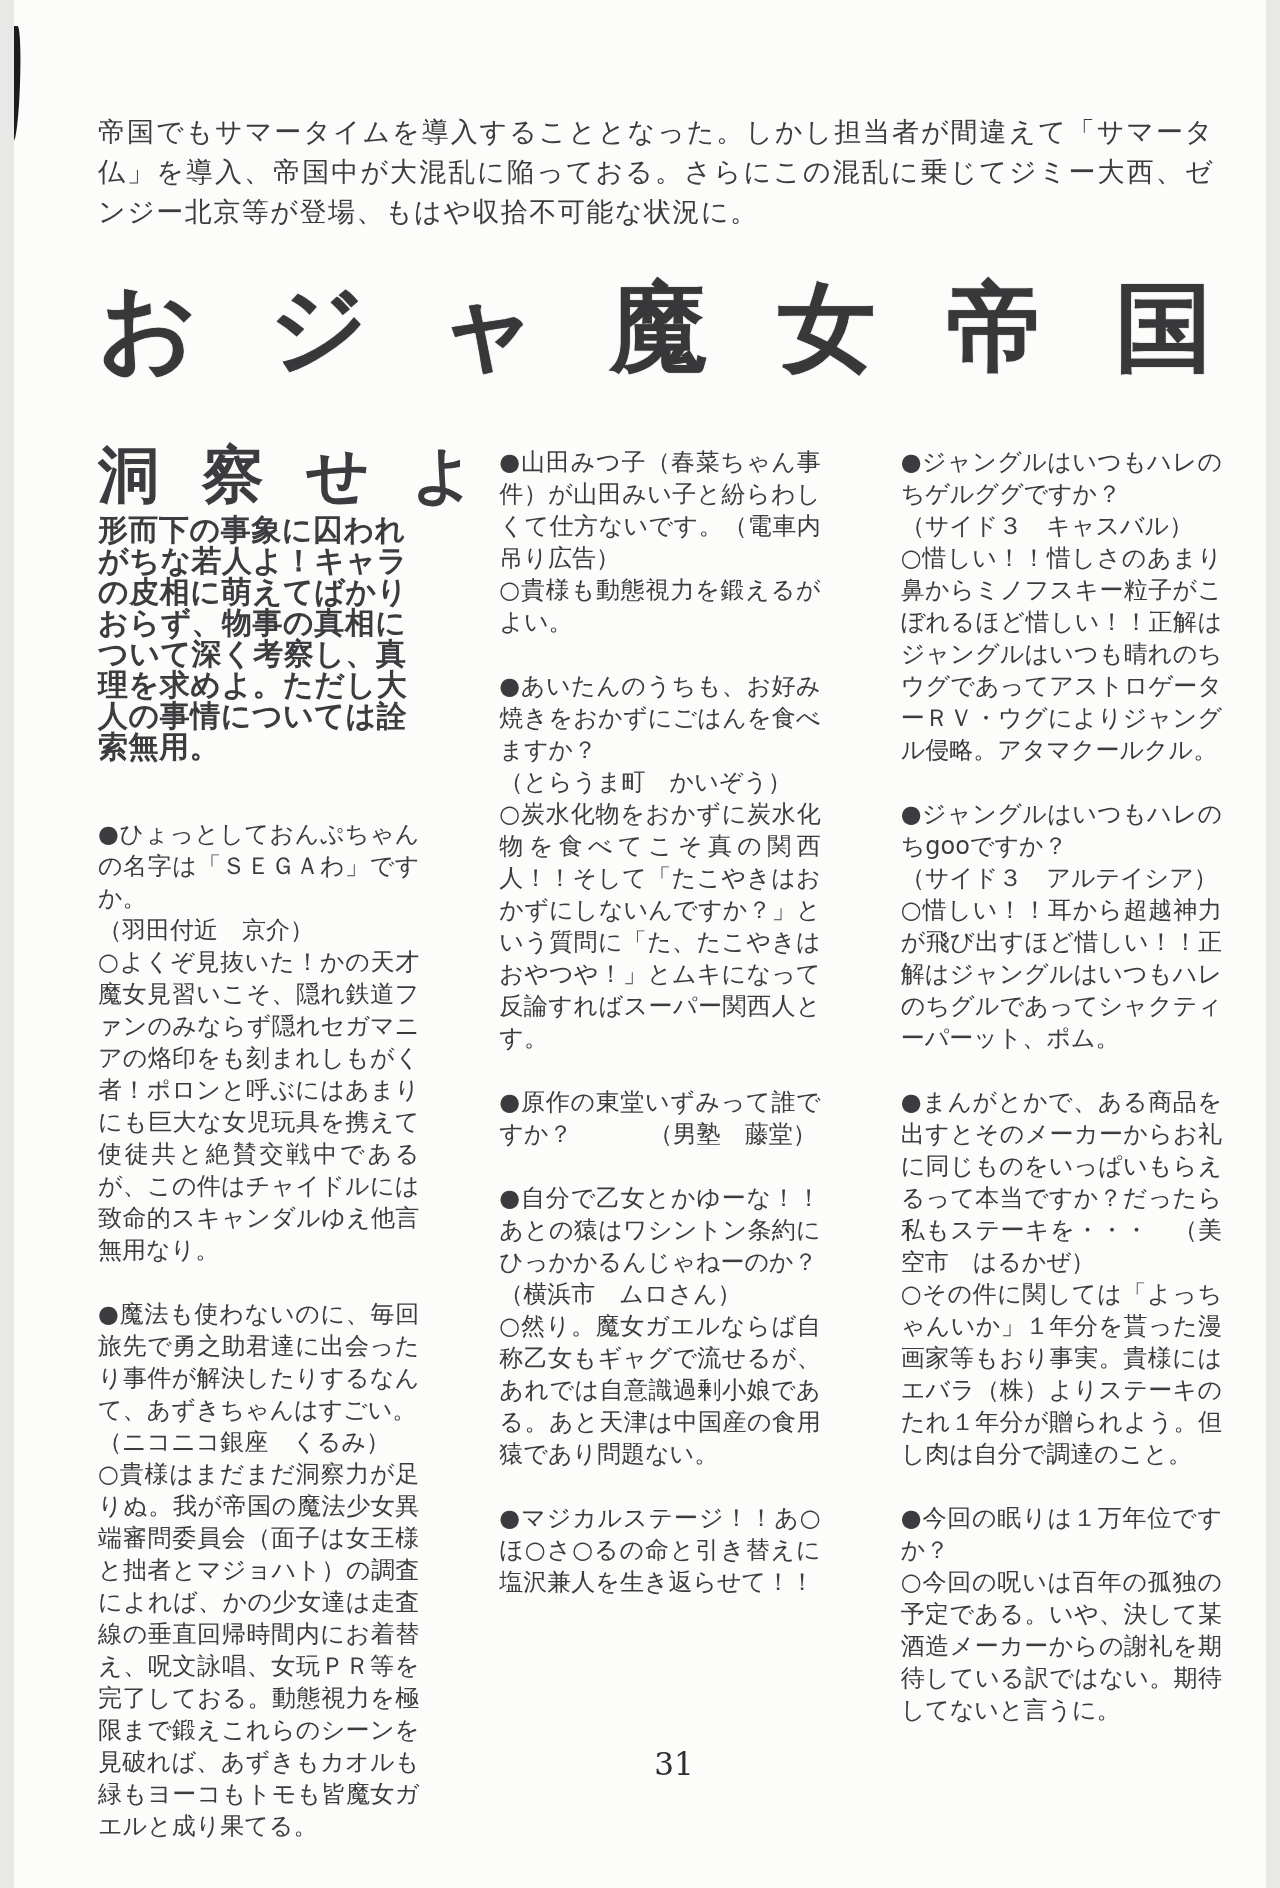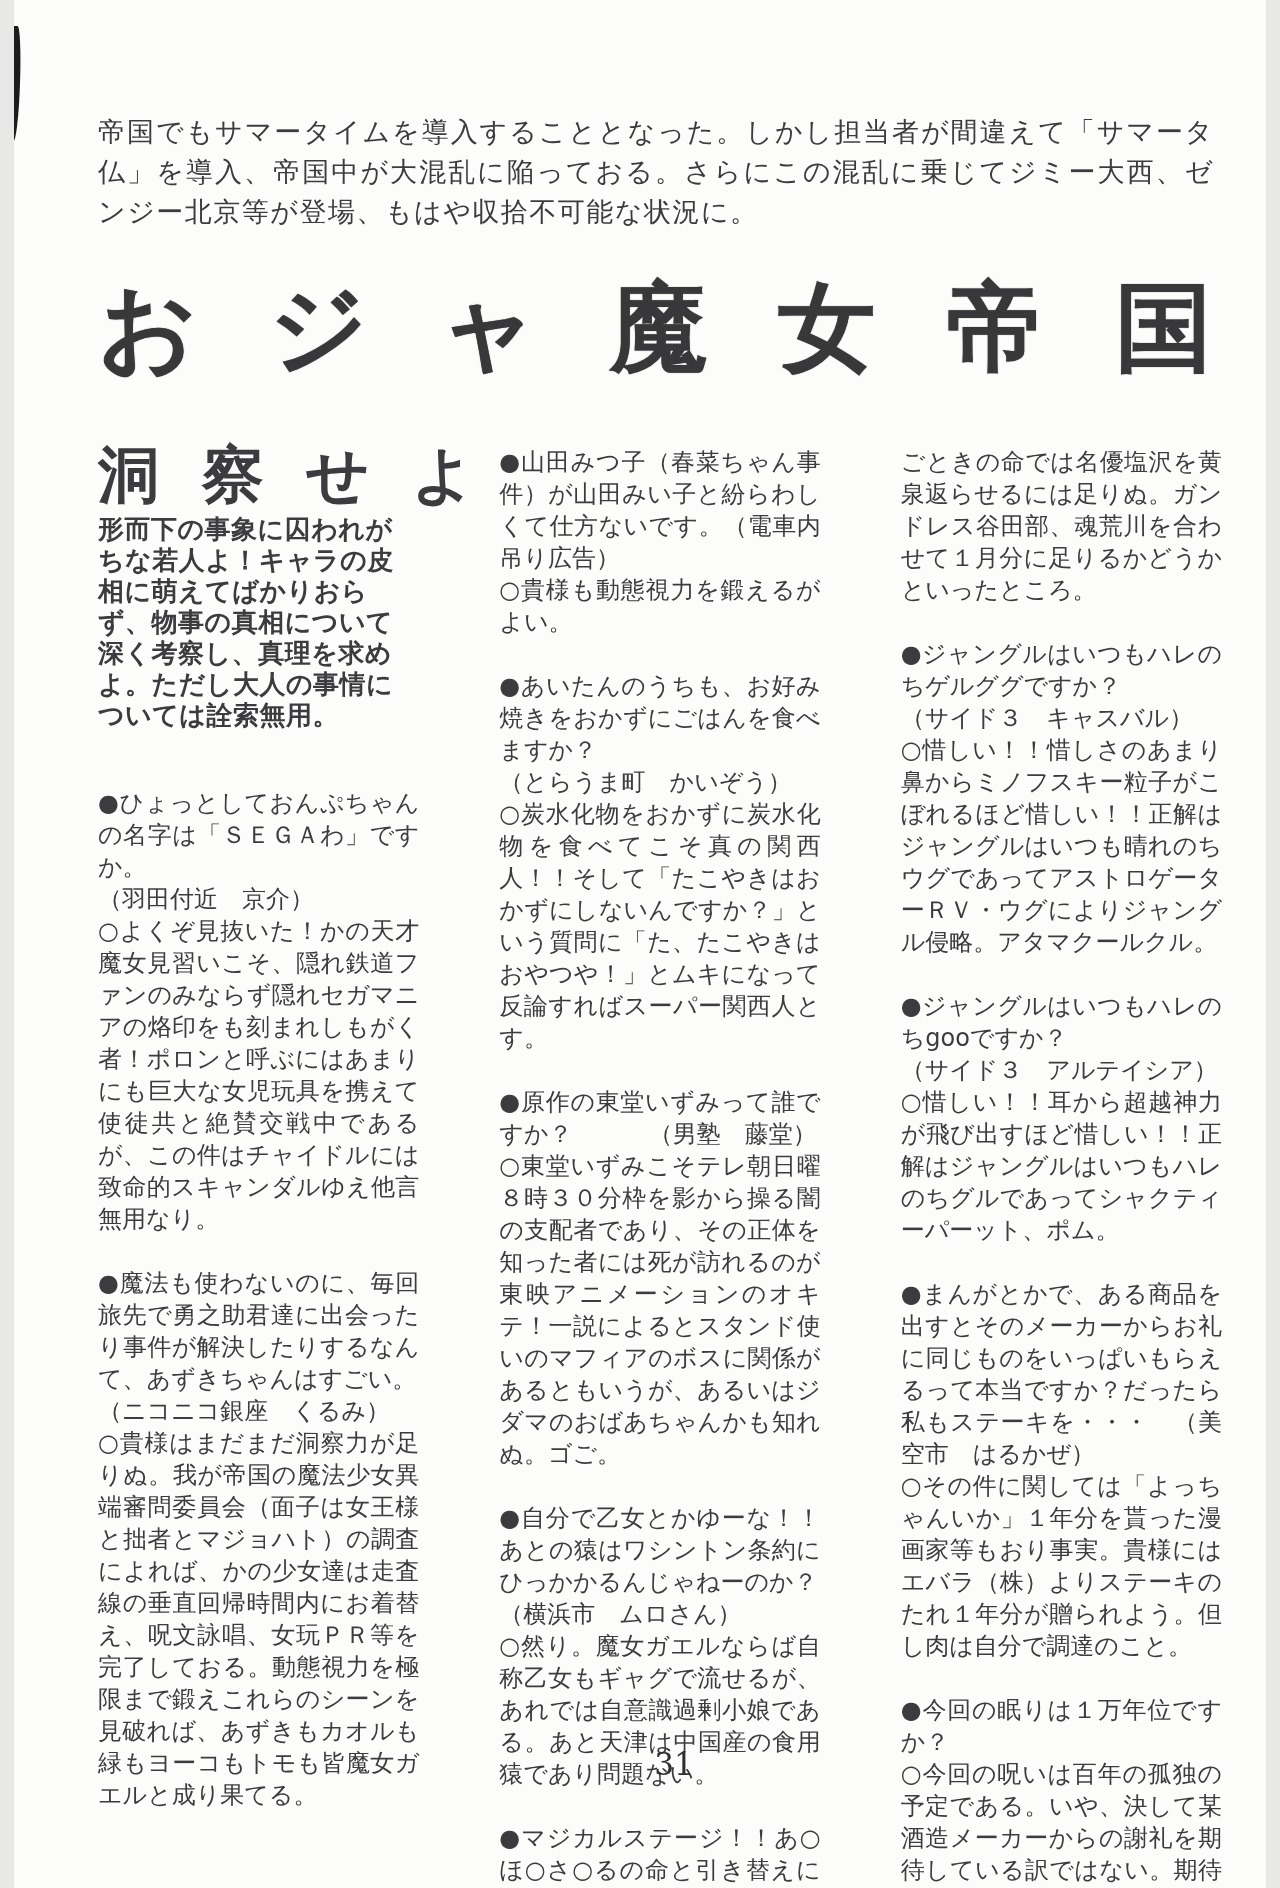--- a/index.html
+++ b/index.html
@@ -57,21 +57,21 @@
     font-size: 62px;
     line-height: 58px;
     font-weight: 700;
     letter-spacing: 42px;
     white-space: nowrap;
     margin-right: -42px;
     margin-bottom: 10px;
     text-align: left;
   }
   .lead {
-    font-size: 26px;
+    font-size: 30px;
     line-height: 31px;
     font-weight: 700;
     letter-spacing: 0.5px;
     margin-bottom: 56px;
     text-align: left;
   }
   .question { margin-top: 32px; }
   .answer, .continuation { margin-top: 0; }
   .attribution { text-align: left; padding-right: 4px; }
   .attribution_inline { text-align: right; padding-right: 4px; margin-top: -32px; }
@@ -114,28 +114,26 @@
         <p class="block answer">○貴様はまだまだ洞察力が足りぬ。我が帝国の魔法少女異端審問委員会（面子は女王様と拙者とマジョハト）の調査によれば、かの少女達は走査線の垂直回帰時間内にお着替え、呪文詠唱、女玩ＰＲ等を完了しておる。動態視力を極限まで鍛えこれらのシーンを見破れば、あずきもカオルも緑もヨーコもトモも皆魔女ガエルと成り果てる。</p>
       </div>
     <div class="col">
         <p class="block question">●山田みつ子（春菜ちゃん事件）が山田みい子と紛らわしくて仕方ないです。（電車内　吊り広告）</p>
         <p class="block answer">○貴様も動態視力を鍛えるがよい。</p>
         <p class="block question">●あいたんのうちも、お好み焼きをおかずにごはんを食べますか？</p>
         <p class="block attribution">（とらうま町　かいぞう）</p>
         <p class="block answer">○炭水化物をおかずに炭水化物を食べてこそ真の関西人！！そして「たこやきはおかずにしないんですか？」という質問に「た、たこやきはおやつや！」とムキになって反論すればスーパー関西人とす。</p>
         <p class="block question">●原作の東堂いずみって誰ですか？</p>
         <p class="block attribution_inline">（男塾　藤堂）</p>
-        <p class="block answer">○東堂いずみこそテレ朝日曜８時３０分枠を影から操る闇の支配者であり、その正体を知った者には死が訪れるのが東映アニメーションのオキテ！一説によるとスタンド使いのマフィアのボスに関係があるともいうが、あるいはジダマのおばあちゃんかも知れぬ。ゴご。</p>
         <p class="block question">●自分で乙女とかゆーな！！あとの猿はワシントン条約にひっかかるんじゃねーのか？</p>
         <p class="block attribution">（横浜市　ムロさん）</p>
         <p class="block answer">○然り。魔女ガエルならば自称乙女もギャグで流せるが、あれでは自意識過剰小娘である。あと天津は中国産の食用猿であり問題ない。</p>
         <p class="block question">●マジカルステージ！！あ○ほ○さ○るの命と引き替えに塩沢兼人を生き返らせて！！</p>
       </div>
     <div class="col">
-        <p class="block continuation">ごときの命では名優塩沢を黄泉返らせるには足りぬ。ガンドレス谷田部、魂荒川を合わせて１月分に足りるかどうかといったところ。</p>
         <p class="block question">●ジャングルはいつもハレのちゲルググですか？</p>
         <p class="block attribution">（サイド３　キャスバル）</p>
         <p class="block answer">○惜しい！！惜しさのあまり鼻からミノフスキー粒子がこぼれるほど惜しい！！正解はジャングルはいつも晴れのちウグであってアストロゲーターＲＶ・ウグによりジャングル侵略。アタマクールクル。</p>
         <p class="block question">●ジャングルはいつもハレのちgooですか？</p>
         <p class="block attribution">（サイド３　アルテイシア）</p>
         <p class="block answer">○惜しい！！耳から超越神力が飛び出すほど惜しい！！正解はジャングルはいつもハレのちグルであってシャクティーパーット、ポム。</p>
         <p class="block question">●まんがとかで、ある商品を出すとそのメーカーからお礼に同じものをいっぱいもらえるって本当ですか？だったら私もステーキを・・・　（美空市　はるかぜ）</p>
         <p class="block answer">○その件に関しては「よっちゃんいか」１年分を貰った漫画家等もおり事実。貴様にはエバラ（株）よりステーキのたれ１年分が贈られよう。但し肉は自分で調達のこと。</p>
         <p class="block question">●今回の眠りは１万年位ですか？</p>
         <p class="block answer">○今回の呪いは百年の孤独の予定である。いや、決して某酒造メーカーからの謝礼を期待している訳ではない。期待してないと言うに。</p>

